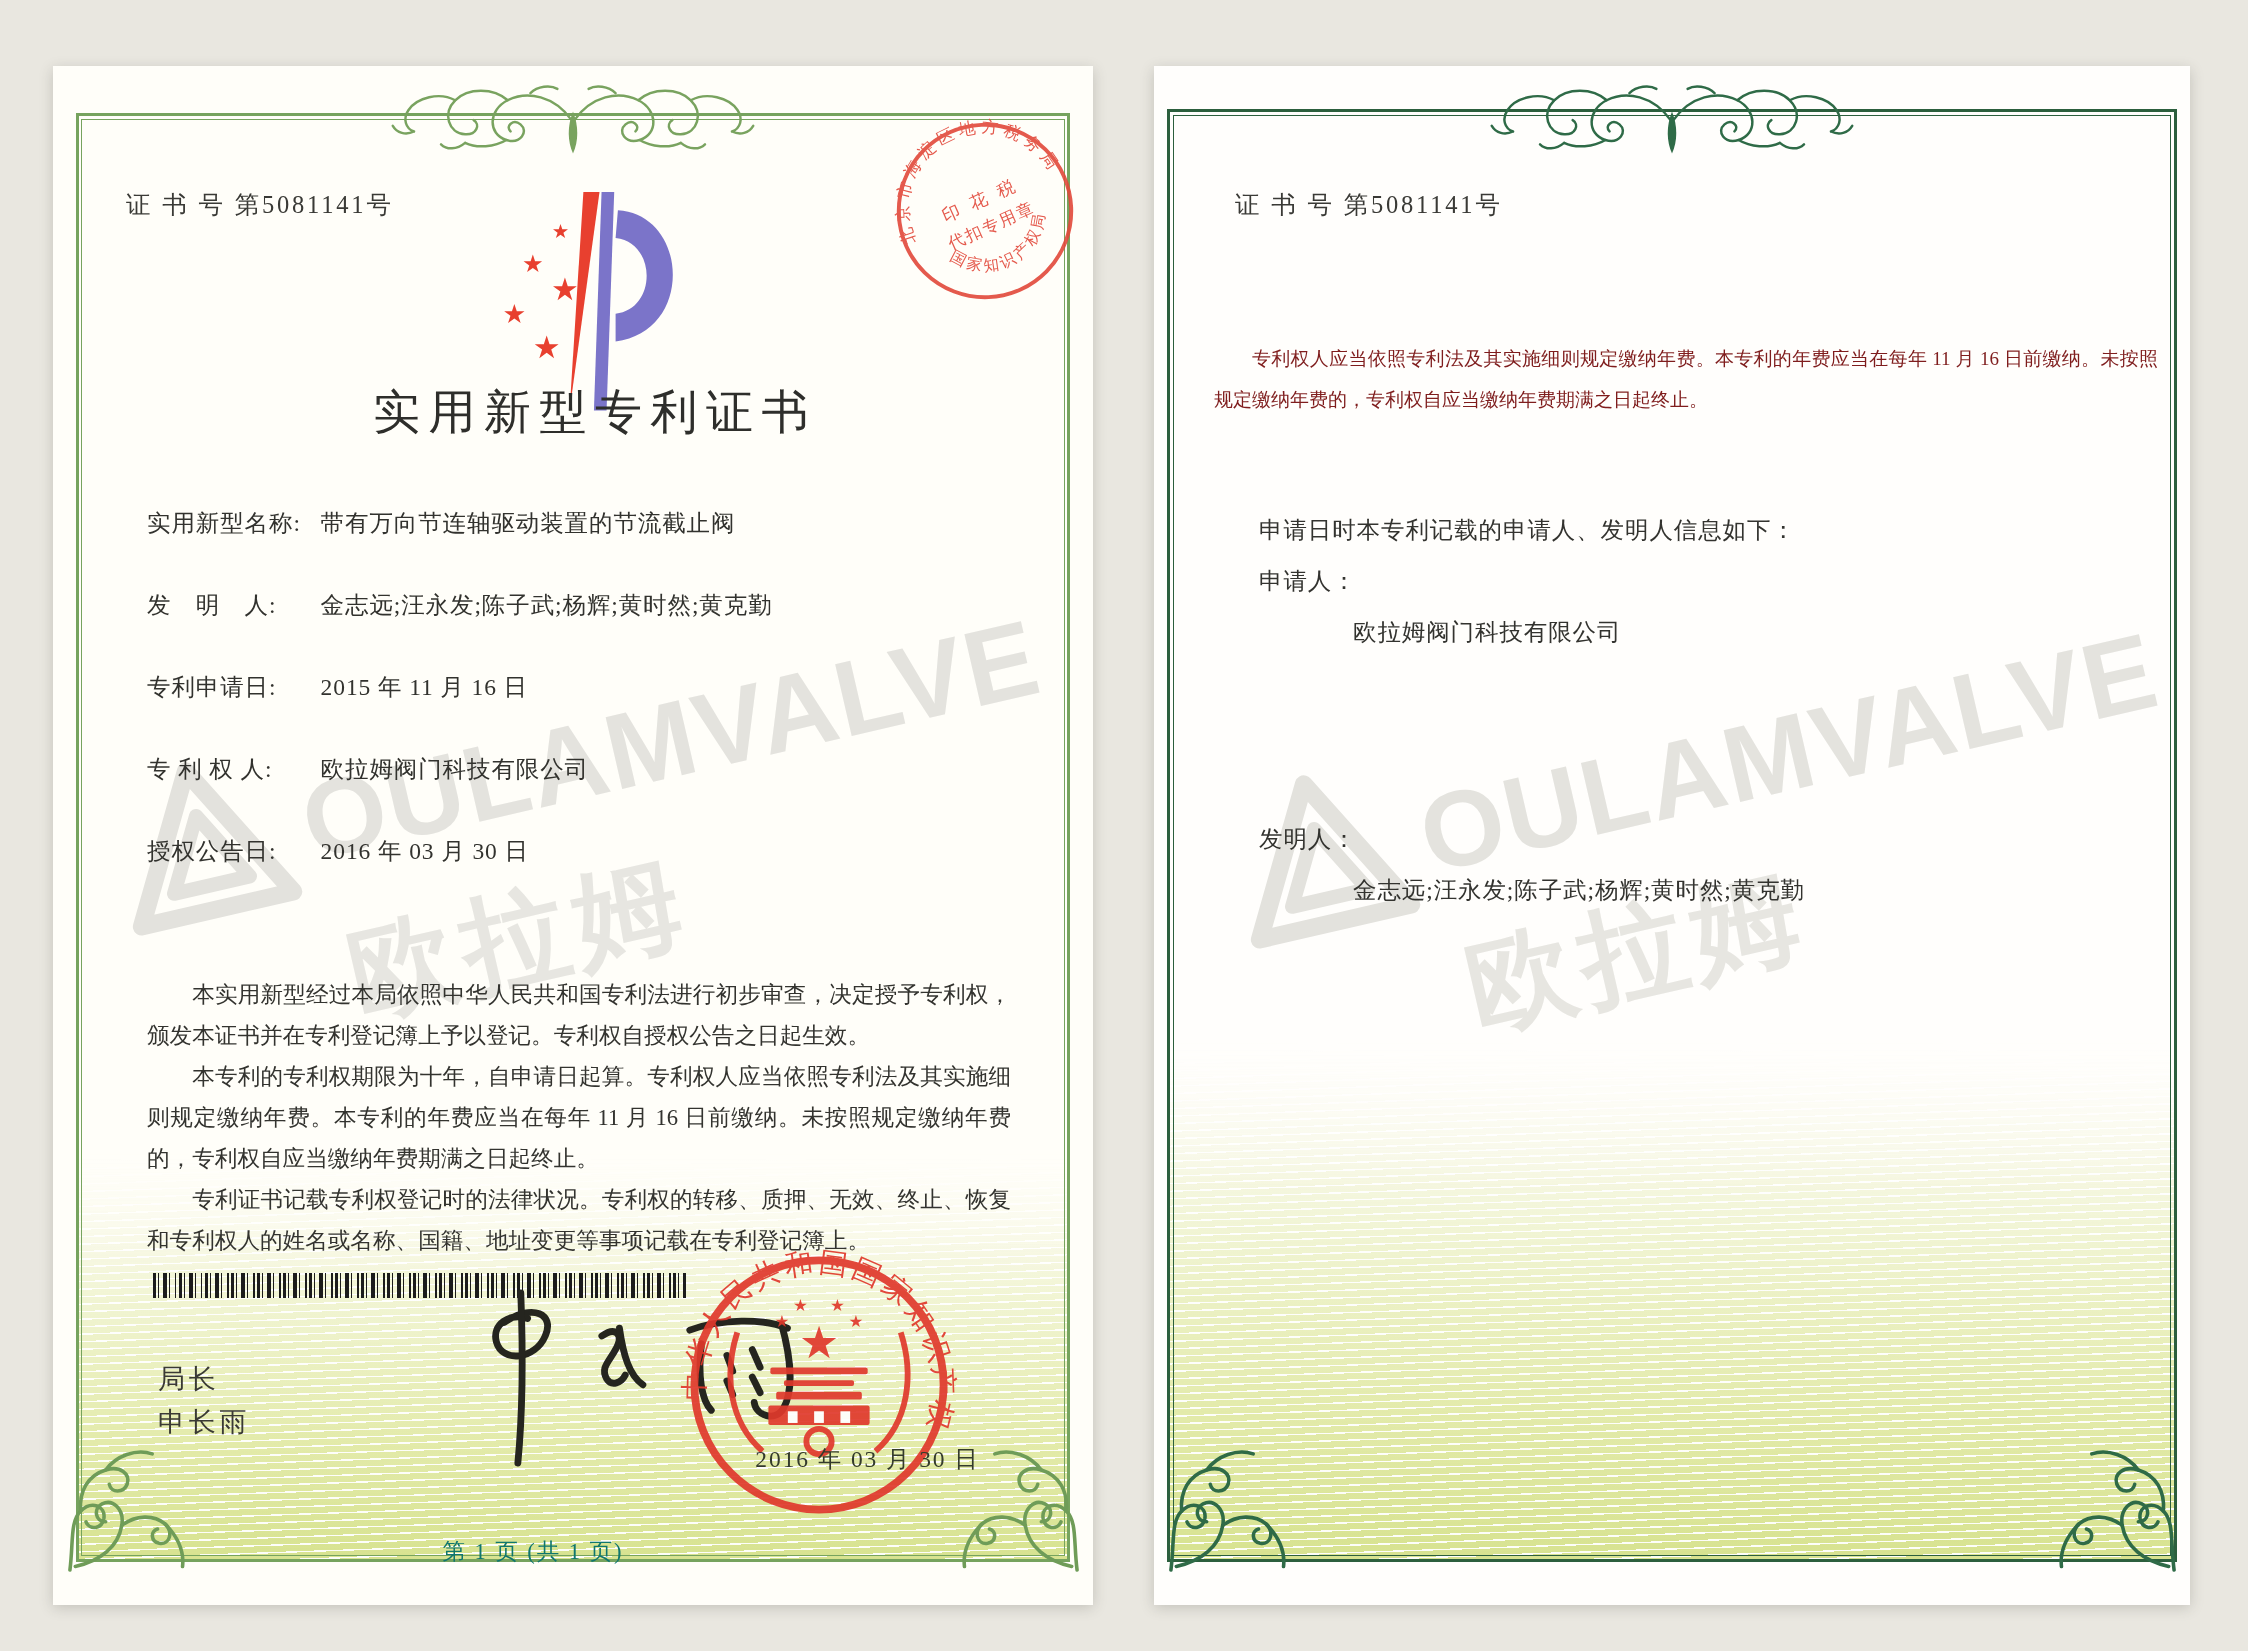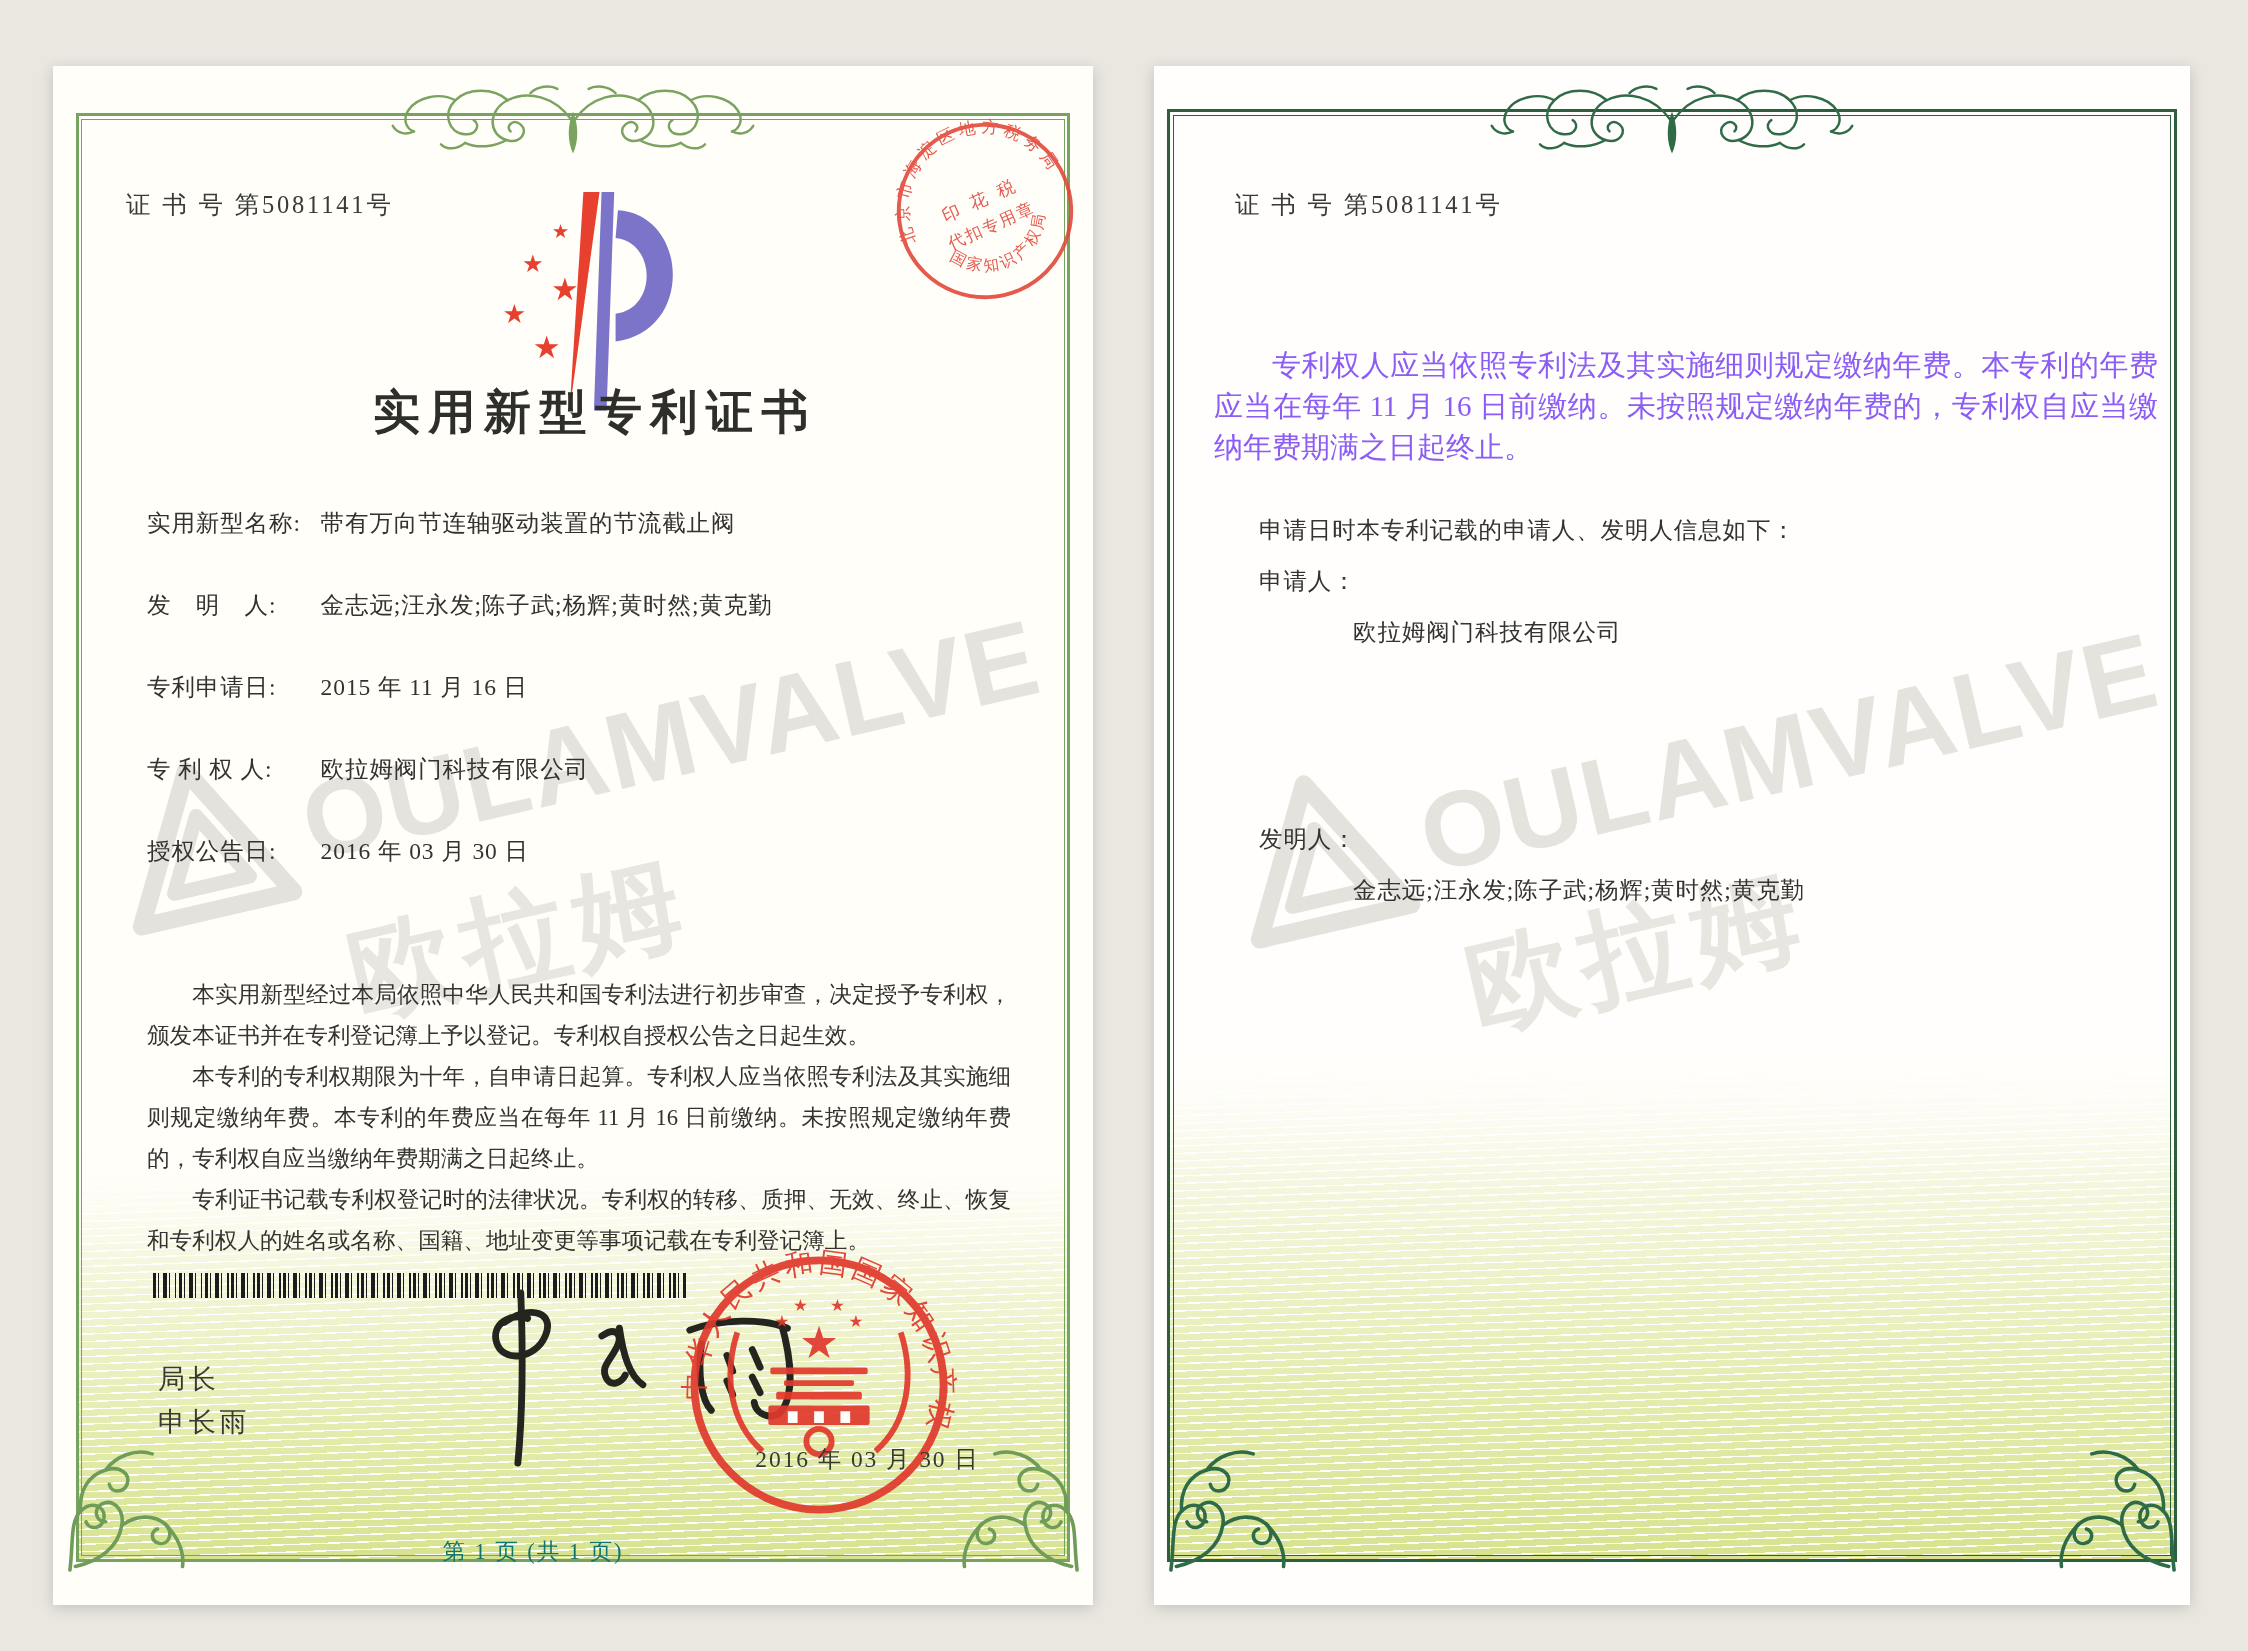--- a/index.html
+++ b/index.html
@@ -29,21 +29,21 @@
     -webkit-mask-image:linear-gradient(180deg, transparent 0, #000 30%);
             mask-image:linear-gradient(180deg, transparent 0, #000 30%);}
   #page-left .guilloche{height:414px;}
   #page-right .guilloche{left:15px;right:15px;height:527px;}
 
   .cert-no{position:absolute;top:122px;font-size:24.5px;letter-spacing:2.8px;color:#3a3a36;text-align:right;}
   #page-left .cert-no{left:73px;} #page-right .cert-no{left:81px;}
 
   .sipo-logo{position:absolute;left:441px;top:119px;width:188px;height:230px;}
   .doc-title{position:absolute;top:315px;left:0;right:0;text-align:center;
-    font-size:47px;font-weight:700;letter-spacing:8.5px;color:#2e2e2b;padding-left:44px;}
+    font-size:47px;font-weight:400;letter-spacing:8.5px;color:#2e2e2b;padding-left:44px;}
 
   .fields{position:absolute;left:94px;top:441px;width:895px;}
   .frow{height:82px;font-size:23.5px;letter-spacing:0.9px;white-space:nowrap;}
   .flabel{display:inline-block;min-width:168px;}
   .fvalue{margin-left:5.6px;}
 
   .body-text{position:absolute;left:94px;top:908px;width:864px;font-size:22.6px;line-height:41px;
     text-align:justify;color:#33332f;}
   .body-text p{margin:0;text-indent:2em;}
 
@@ -65,22 +65,22 @@
   .wm{position:absolute;transform:rotate(-13deg);transform-origin:0 60%;pointer-events:none;}
   #page-left .wm{left:68px;top:712px;width:979px;}
   #page-right .wm{left:85px;top:725px;width:979px;}
   .wm-row{display:flex;align-items:center;gap:15px;}
   .wm-logo{width:177px;height:177px;color:#e3e2dd;flex:0 0 auto;}
   .wm-text{font-family:"Liberation Sans","DejaVu Sans",sans-serif;font-weight:700;font-size:107px;
     letter-spacing:1.9px;color:#e4e3de;white-space:nowrap;}
   .wm-cn{position:absolute;left:203px;top:177px;font-weight:700;font-size:107px;letter-spacing:7.5px;color:#e7e6e1;}
 
   
-  .r-para{position:absolute;left:60px;top:279px;width:944px;font-size:29px;line-height:41px;
-    text-align:justify;color:#8b5cf6;}
+  .r-para{position:absolute;left:60px;top:272px;width:944px;font-size:19px;line-height:41px;
+    text-align:justify;color:#7f1d1d;}
   .r-para p{margin:0;text-indent:2em;}
   .r-line{position:absolute;left:60px;font-size:23.5px;letter-spacing:0.9px;color:#33332f;white-space:nowrap;}
   .ind1{padding-left:45px;} .ind2{padding-left:139px;}
 </style>
 </head>
 <body>
 
 <svg width="0" height="0" style="position:absolute">
   <defs>
     <g id="ornHalf" fill="none" stroke="currentColor" stroke-width="3.5" stroke-linecap="round">

